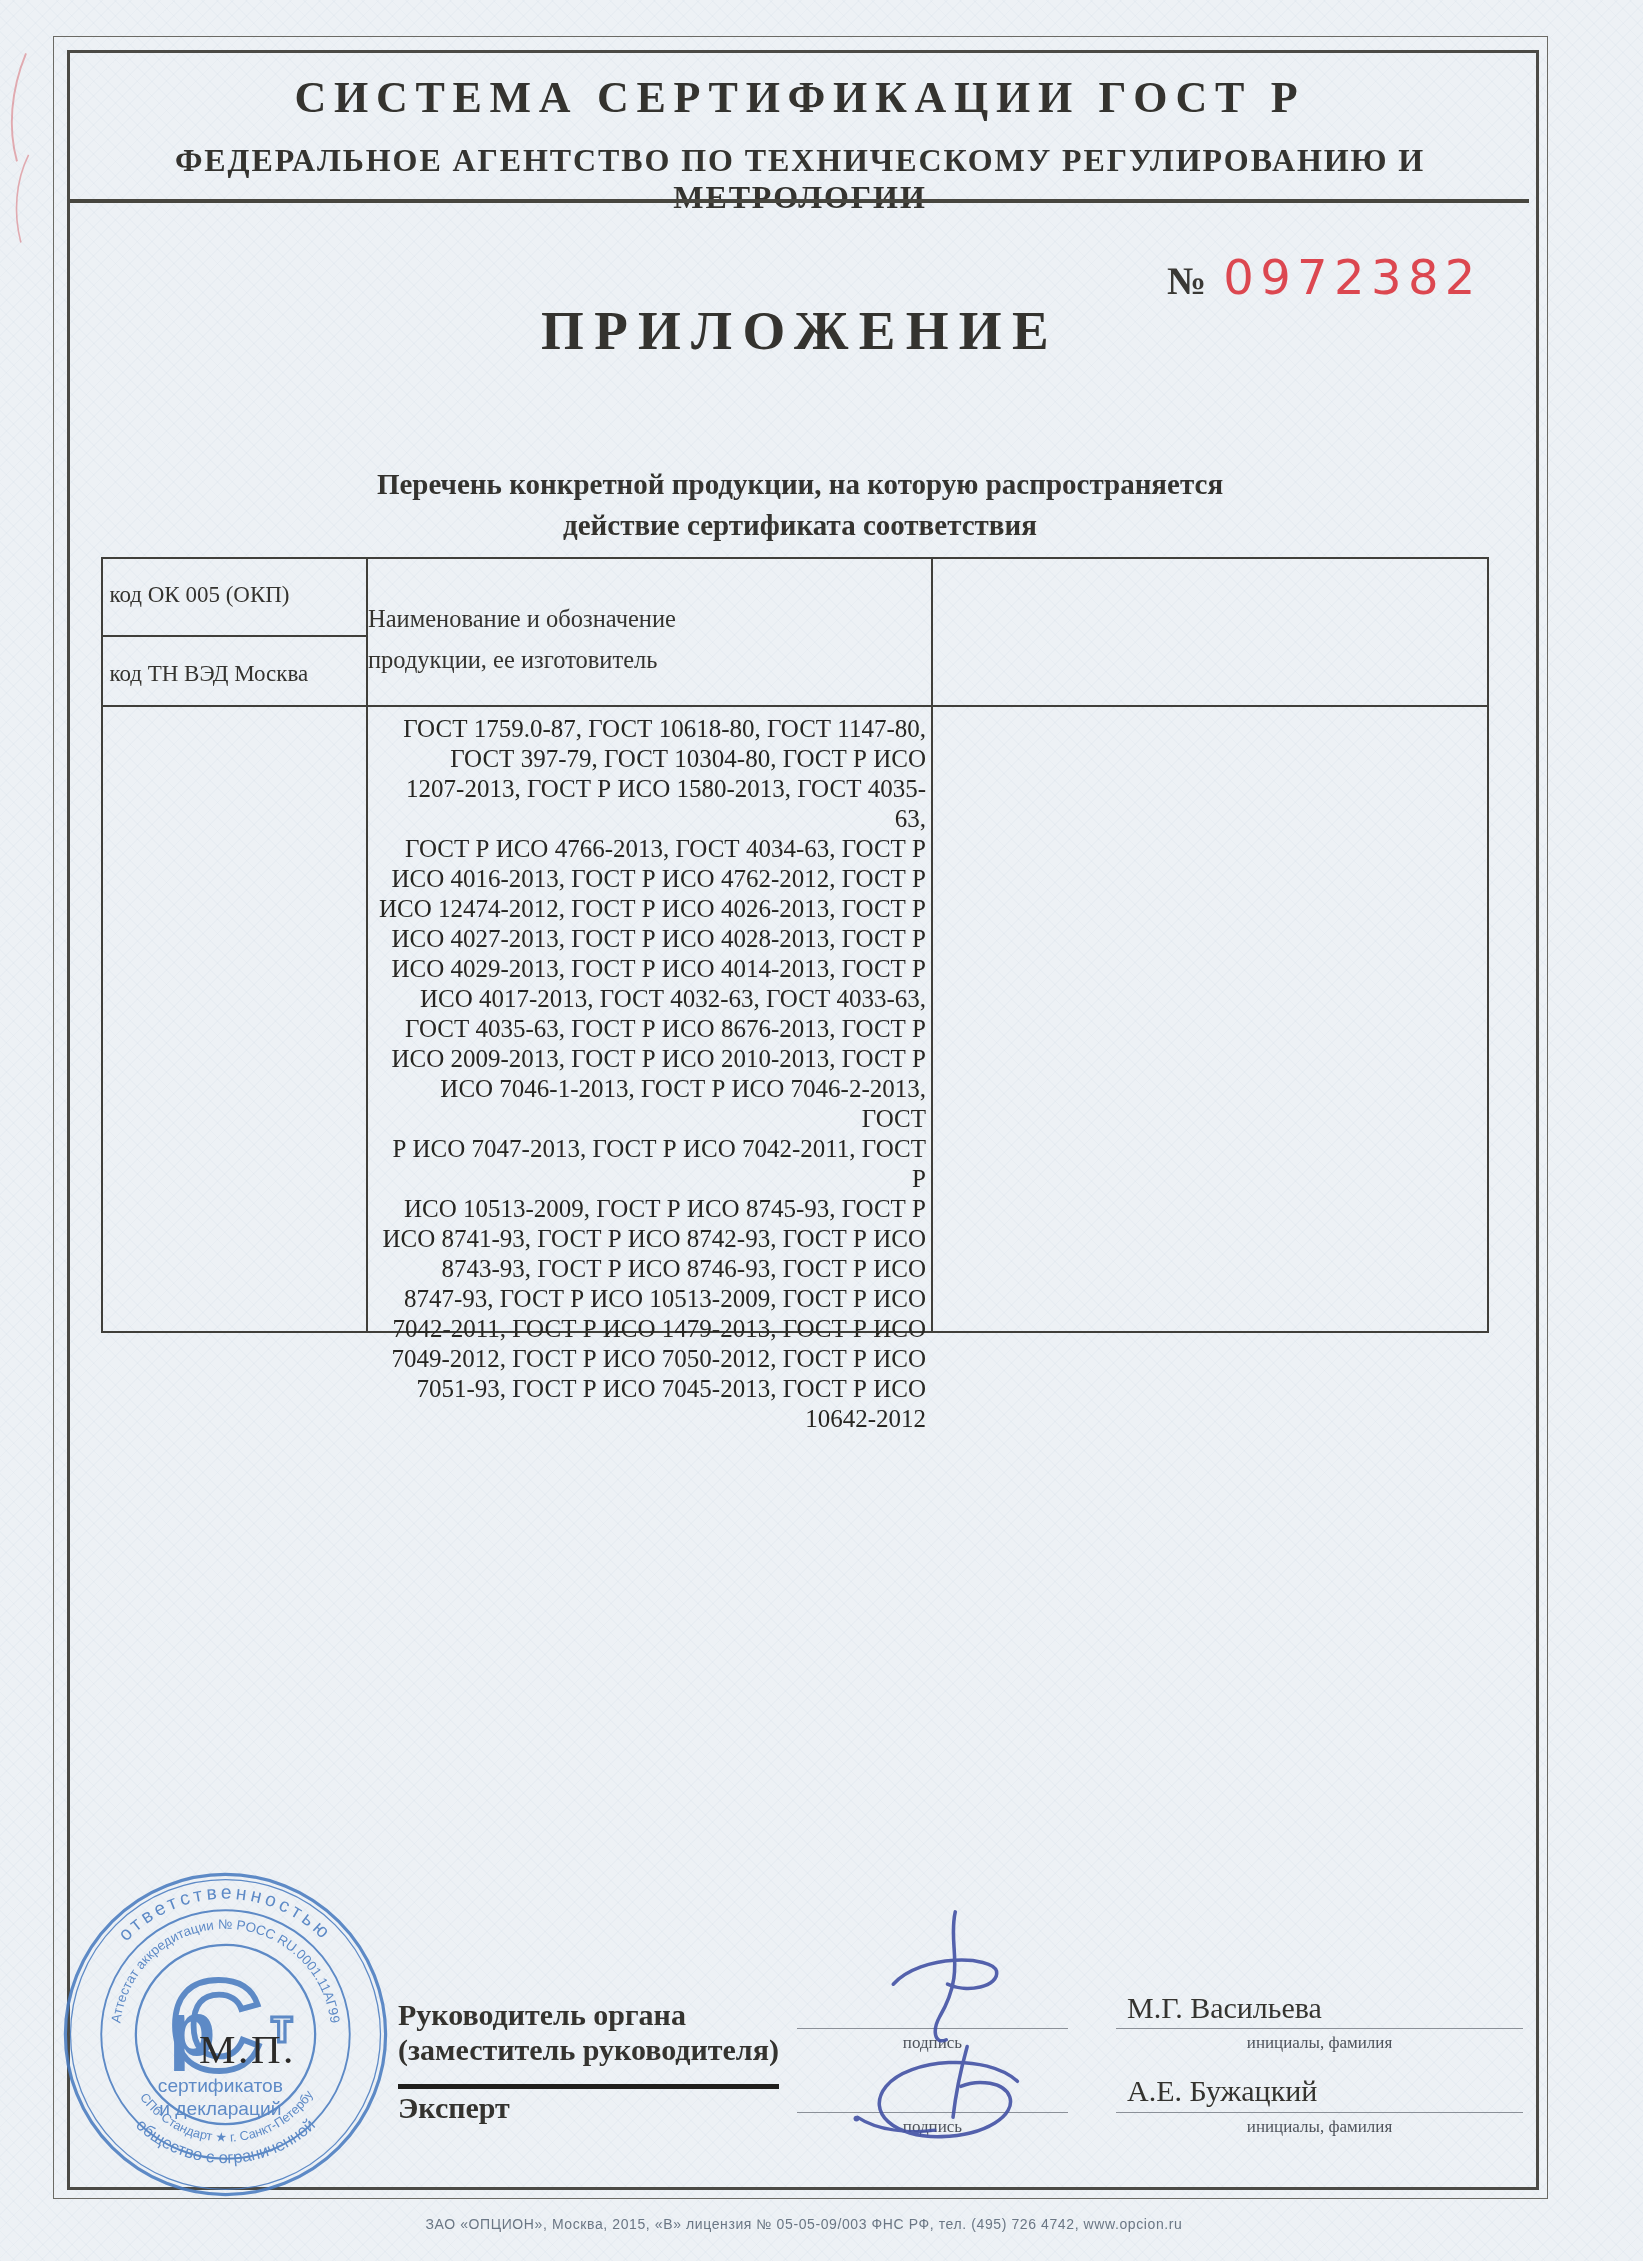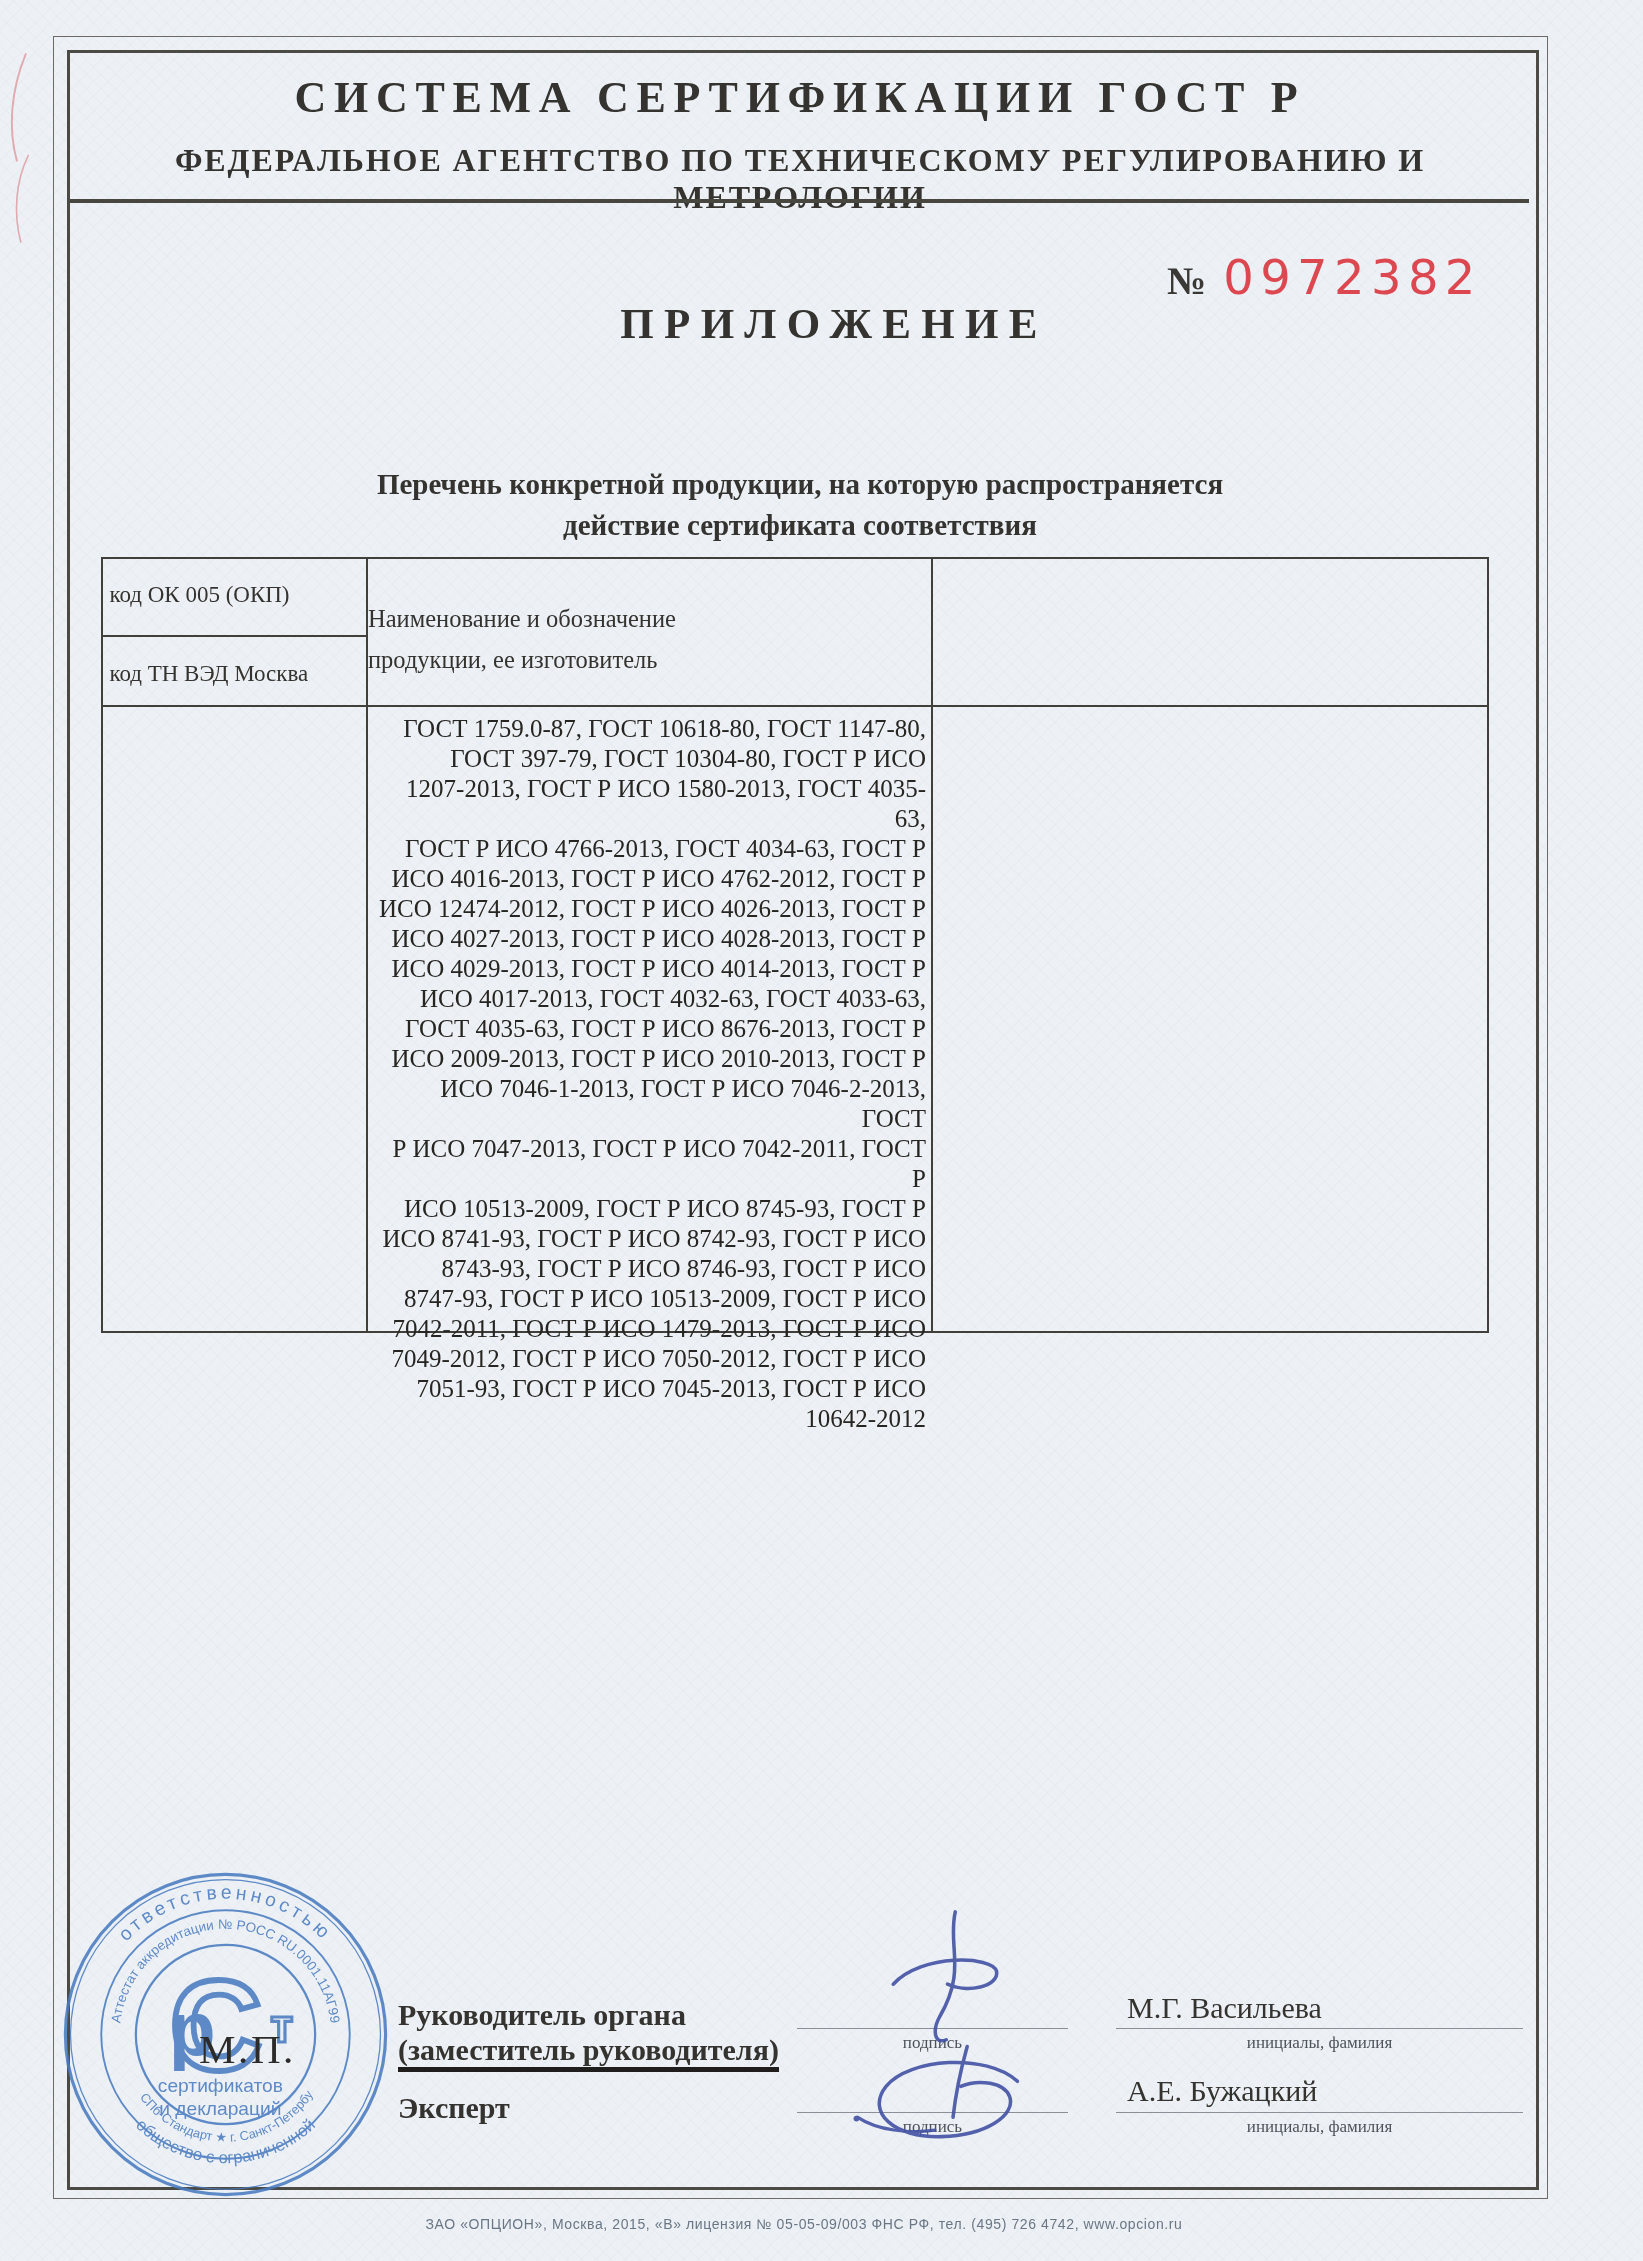--- a/index.html
+++ b/index.html
@@ -15,21 +15,21 @@
   .abs{position:absolute;}
   .frame-outer{left:53px;top:36px;width:1493px;height:2161px;border:1.3px solid #6b6a64;}
   .frame-inner{left:67px;top:50px;width:1466px;height:2134px;border:3.2px solid #4b4a45;}
   .centered{left:67px;width:1466px;text-align:center;}
   .hdr1{top:72px;font-size:44px;font-weight:bold;letter-spacing:7.7px;}
   .hdr2{top:142px;font-size:32px;font-weight:bold;letter-spacing:1.9px;}
   .hdr-rule{left:70px;top:199px;width:1459px;height:3.9px;background:#47463f;}
   .numrow{left:1167px;top:249px;display:flex;align-items:baseline;gap:17px;}
   .num-prefix{font-size:39px;font-weight:bold;color:#3a3935;}
   .num-value{font-family:"DejaVu Sans",sans-serif;font-size:48px;letter-spacing:6.4px;}
-  .doc-title{top:299px;font-size:43px;font-weight:bold;letter-spacing:10.3px;padding-left:34px;}
+  .doc-title{top:299px;font-size:55px;font-weight:bold;letter-spacing:10.3px;}
   .certrow{left:67px;top:384px;width:1466px;display:flex;justify-content:center;align-items:baseline;gap:13px;}
   .cert-label{font-size:29px;font-weight:bold;}
   .cert-value{font-size:30px;border-bottom:1.9px solid #3a3a37;padding:0 18px 5.2px 18px;}
   .subtitle{top:464px;font-size:29px;font-weight:bold;line-height:41px;white-space:pre-line;text-align:center;}
   .ml{white-space:pre-line;}
   
   .gtable{left:101px;top:557px;width:1388px;height:776px;border:2.6px solid #403f3a;box-sizing:border-box;}
   .gt-line{position:absolute;background:#403f3a;}
   .v1{left:263px;top:0;width:1.9px;height:100%;}
   .v2{left:828px;top:0;width:1.9px;height:100%;}
@@ -37,21 +37,21 @@
   .hs{left:0;top:76px;width:263px;height:1.9px;}
   .cell{position:absolute;text-align:left;font-weight:normal;}
   .c1a{left:6.4px;top:23px;width:251px;font-size:23px;}
   .c1b{left:6.4px;top:102px;width:251px;font-size:23px;}
   .c2h{left:265px;top:39px;width:563px;font-size:24.5px;line-height:41px;}
   .c3h{left:830px;top:39px;width:554px;font-size:24.5px;line-height:41px;}
   .gost-body{left:274px;top:155px;width:549px;font-size:25px;line-height:30px;font-weight:normal;text-align:right;color:#262521;}
   
   .role{font-size:30px;font-weight:bold;}
   .r1a{left:398px;top:1998px;}
-  .r1b{left:398px;top:2033px;border-bottom:5.2px solid #1f1e1c;padding-bottom:0;}
+  .r1b{left:398px;top:2033px;border-bottom:5.2px solid #1f1e1c;padding-bottom:17px;}
   .r2{left:398px;top:2091px;}
   .sigline{height:0;border-top:1.3px solid #8b9098;}
   .sl1{left:797px;top:2028px;width:271px;}
   .sl2{left:797px;top:2112px;width:271px;}
   .nl1{left:1116px;top:2028px;width:407px;}
   .nl2{left:1116px;top:2112px;width:407px;}
   .caption{font-size:17px;color:#4d525a;text-align:center;}
   .cap-s1{left:797px;top:2033px;width:271px;}
   .cap-s2{left:797px;top:2117px;width:271px;}
   .cap-n1{left:1116px;top:2033px;width:407px;}

